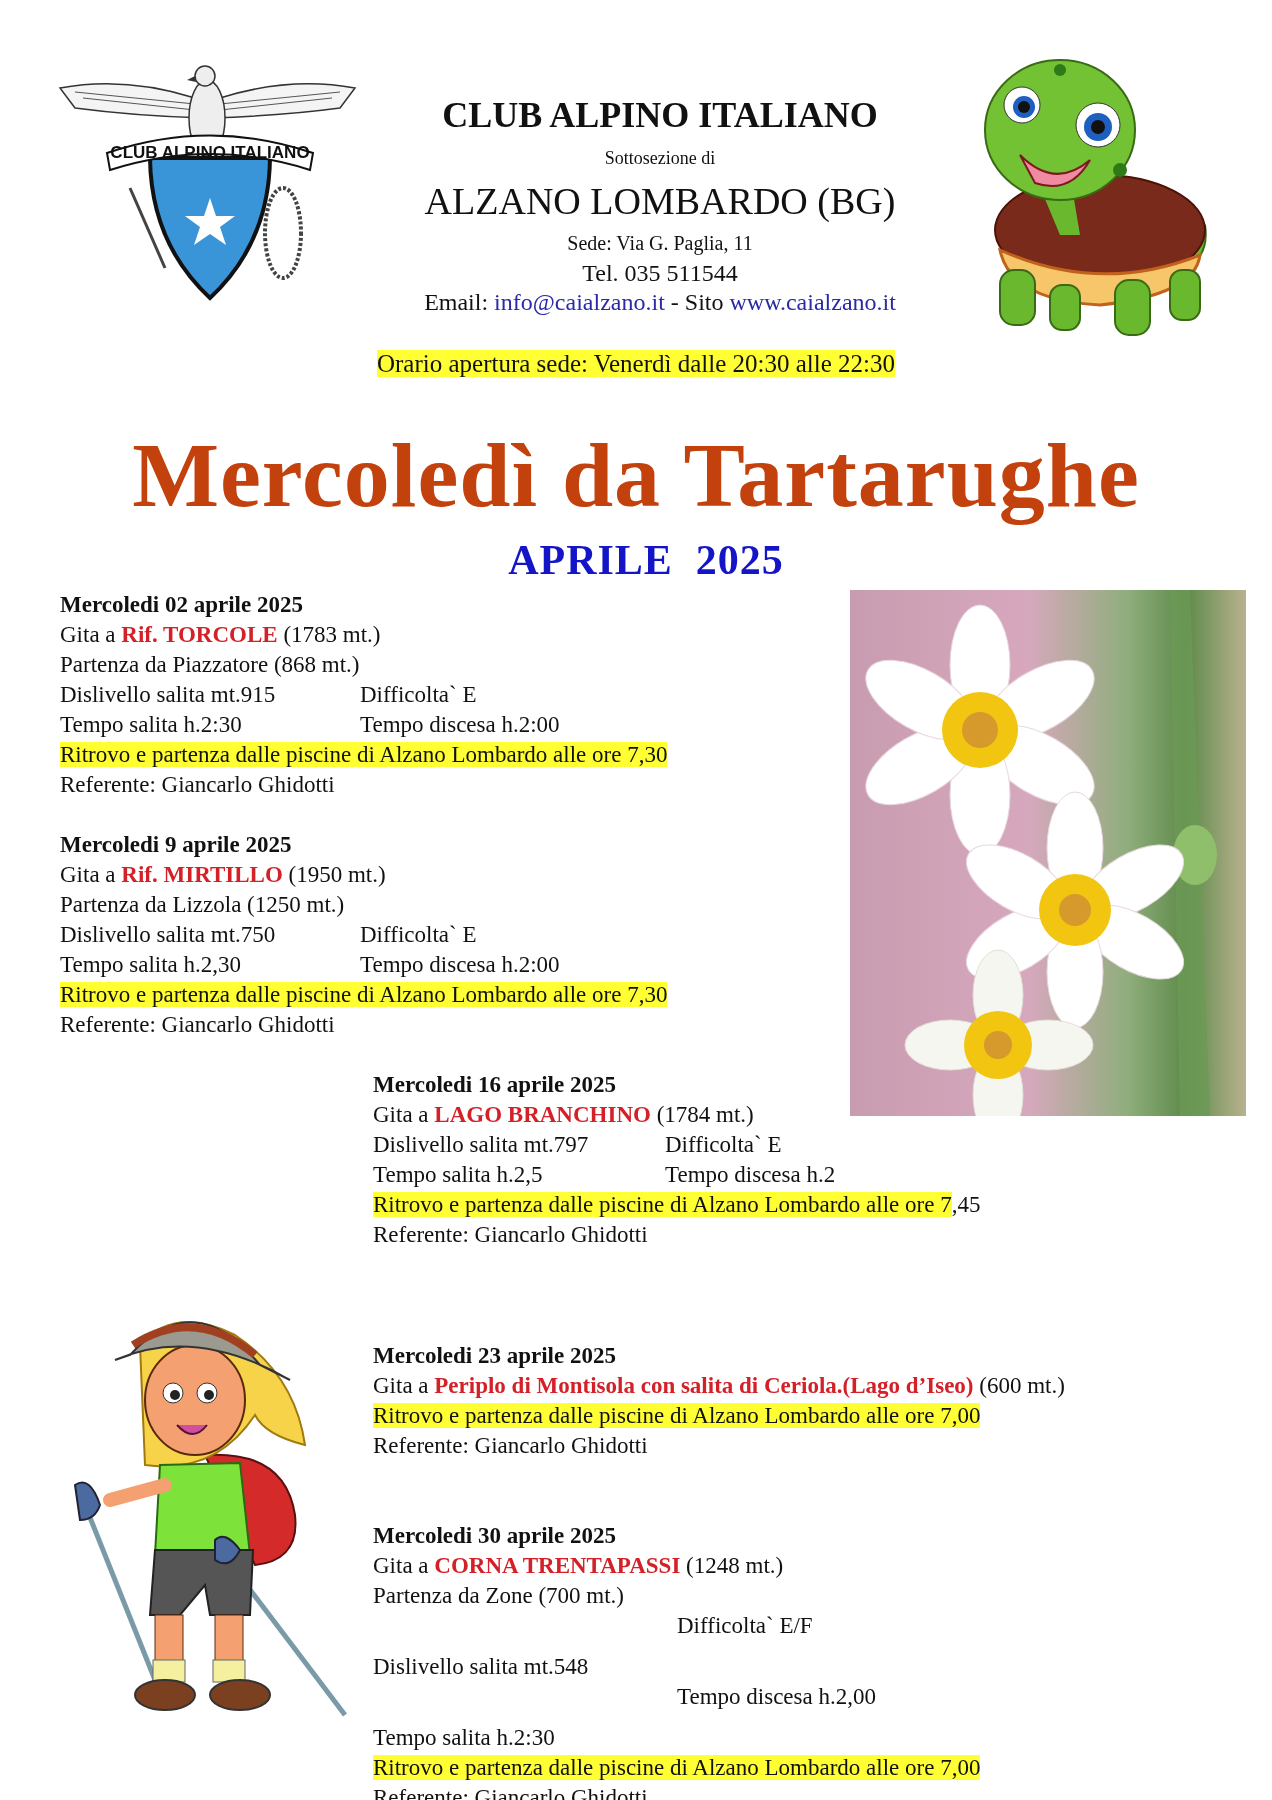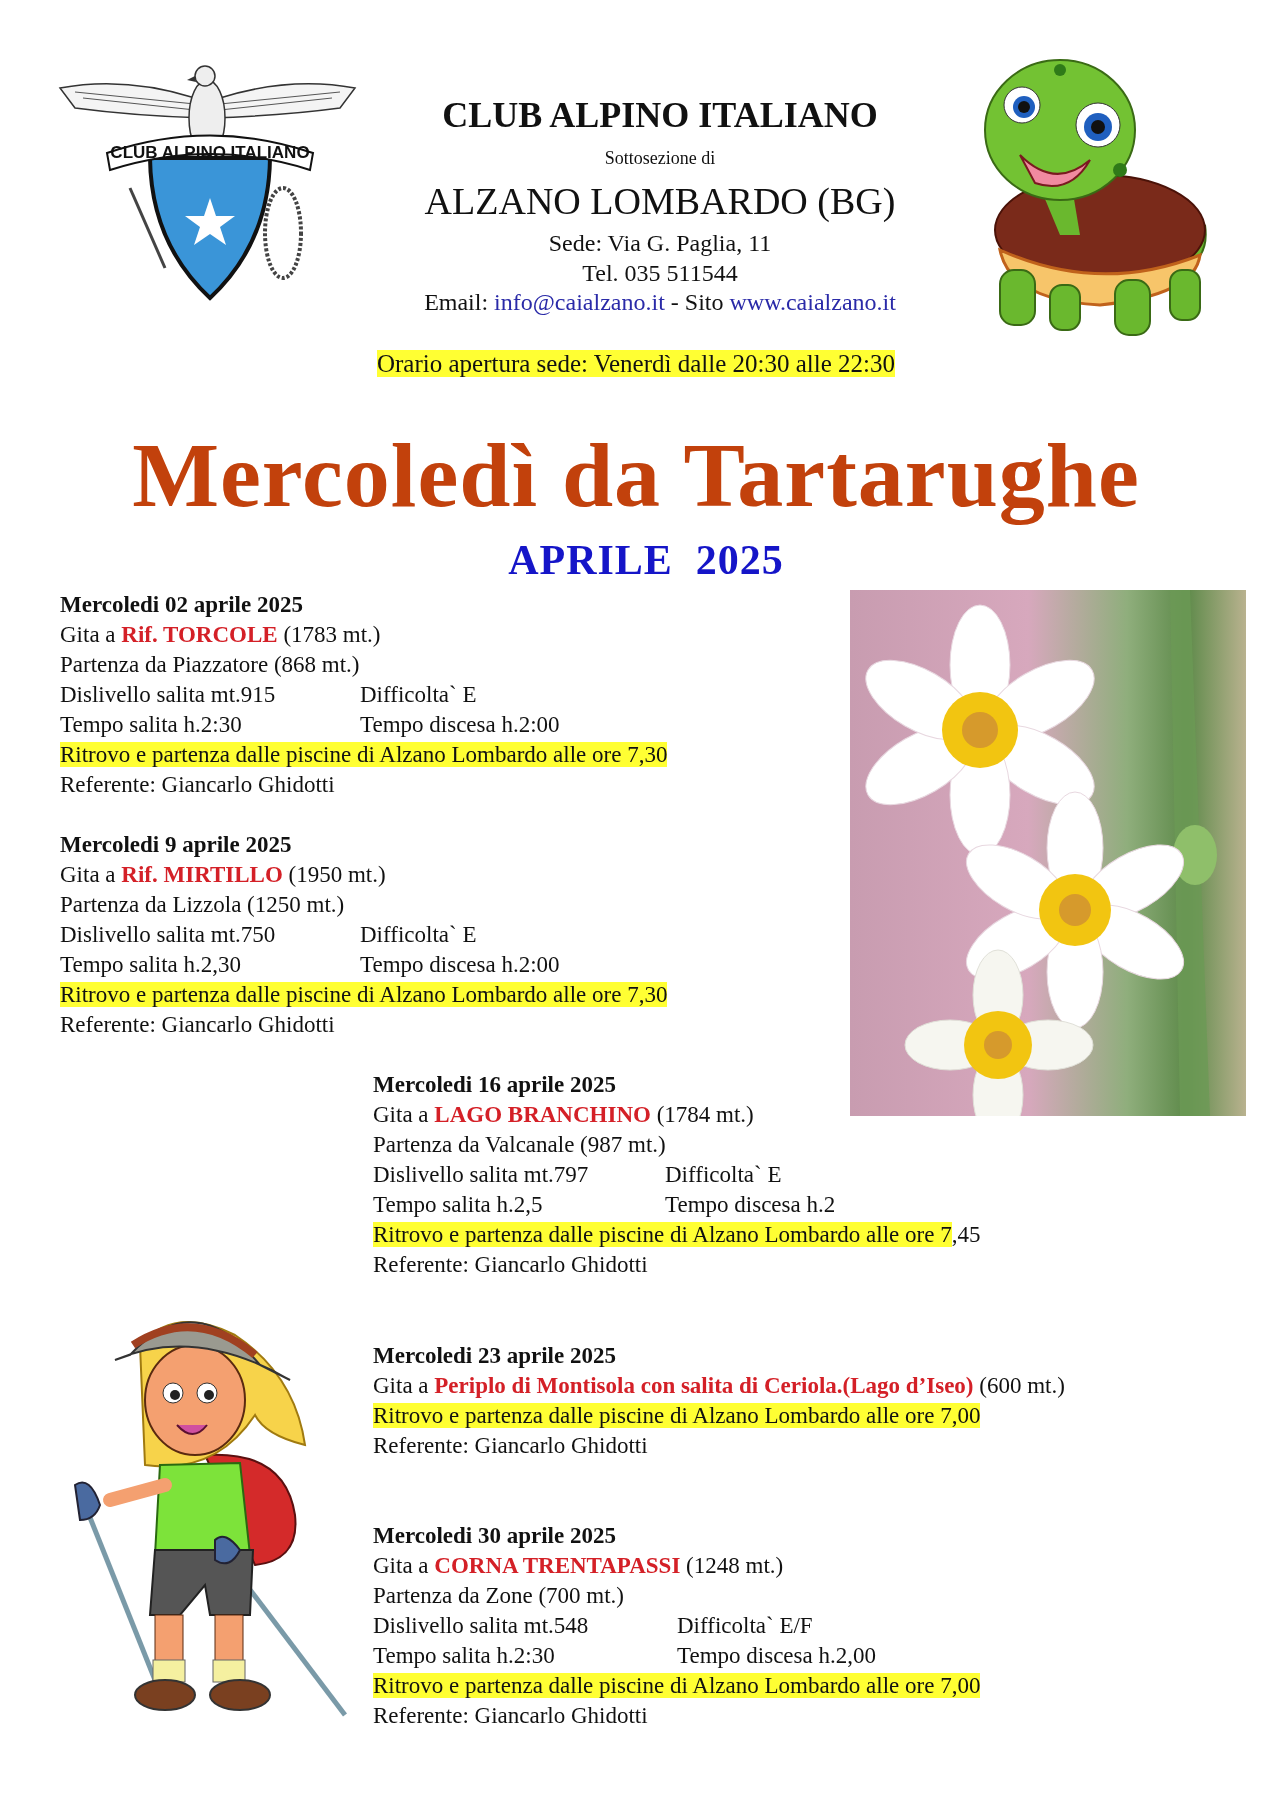--- a/index.html
+++ b/index.html
@@ -3,35 +3,35 @@
 <meta charset="utf-8">
 <style>
   html, body { margin:0; padding:0; background:#fff; }
   body { width:1272px; height:1800px; position:relative; overflow:hidden;
          font-family:"Liberation Serif","DejaVu Serif",serif; color:#111; }
   .abs { position:absolute; }
   .center { text-align:center; }
   .h-club { top:93px; left:380px; width:560px; font-size:36px; font-weight:bold; line-height:44px; }
   .h-sub { top:142px; left:380px; width:560px; font-size:18px; line-height:32px; }
   .h-city { top:178px; left:380px; width:560px; font-size:38px; line-height:46px; }
-  .h-sede { top:228px; left:380px; width:560px; font-size:24px; line-height:30px; }
+  .h-sede { top:228px; left:380px; width:560px; font-size:20px; line-height:30px; }
   .h-tel { top:258px; left:380px; width:560px; font-size:24px; line-height:30px; }
   .h-mail { top:287px; left:380px; width:560px; font-size:24px; line-height:30px; }
   .link { color:#2a2aa8; }
   .orario { top:349px; left:0; width:1272px; font-size:25px; line-height:30px; }
   .hl { background:#ffff33; }
   .title { top:425px; left:0; width:1272px; font-size:92px; font-weight:bold; color:#c2410c; line-height:100px; letter-spacing:1px; }
   .month { top:535px; left:0; width:1272px; font-size:42px; font-weight:bold; color:#1515c8; line-height:50px; letter-spacing:1px; }
   .ev { font-size:23px; line-height:30px; }
   .ev .date { font-weight:bold; }
   .ev .dest { color:#d42027; font-weight:bold; }
   .row2 { display:flex; }
   .row2 .c1 { width:300px; }
   .ev.right .row2 .c1 { width:292px; }
-  .ev.e5 .row2 .c1 { width:304px; }
+  .ev.e5 .row2 .c1 { width:304px;margin-top:41px; }
   svg { display:block; }
 </style>
 </head>
 <body>
 
 <div class="abs" style="left:55px;top:58px;width:305px;height:250px;">
   <svg width="305" height="250" viewBox="0 0 305 250">
 
     <path d="M5,30 Q70,18 140,40 L150,60 Q80,58 20,50 Z" fill="#f4f4f4" stroke="#333" stroke-width="1.5"></path>
     <path d="M300,30 Q235,18 165,40 L155,60 Q225,58 285,50 Z" fill="#f4f4f4" stroke="#333" stroke-width="1.5"></path>
@@ -161,21 +161,20 @@
       <div class="c1">Tempo salita h.2,30</div>
       <div>Tempo discesa h.2:00</div>
     </div>
   <div><span class="hl">Ritrovo e partenza dalle piscine di Alzano Lombardo alle ore 7,30</span><span></span></div>
   <div>Referente: Giancarlo Ghidotti</div>
 </div>
 
 <div class="abs ev right" style="left:373px;top:1070px;">
   <div class="date">Mercoledi 16 aprile 2025</div>
   <div><span>Gita a </span><span class="dest">LAGO BRANCHINO</span><span> (1784 mt.)</span></div>
-  <div>Partenza da Valcanale (987 mt.)</div>
   <div class="row2">
       <div class="c1">Dislivello salita mt.797</div>
       <div>Difficolta` E</div>
     </div>
   <div class="row2">
       <div class="c1">Tempo salita h.2,5</div>
       <div>Tempo discesa h.2</div>
     </div>
   <div><span class="hl">Ritrovo e partenza dalle piscine di Alzano Lombardo alle ore 7</span><span>,45</span></div>
   <div>Referente: Giancarlo Ghidotti</div>

